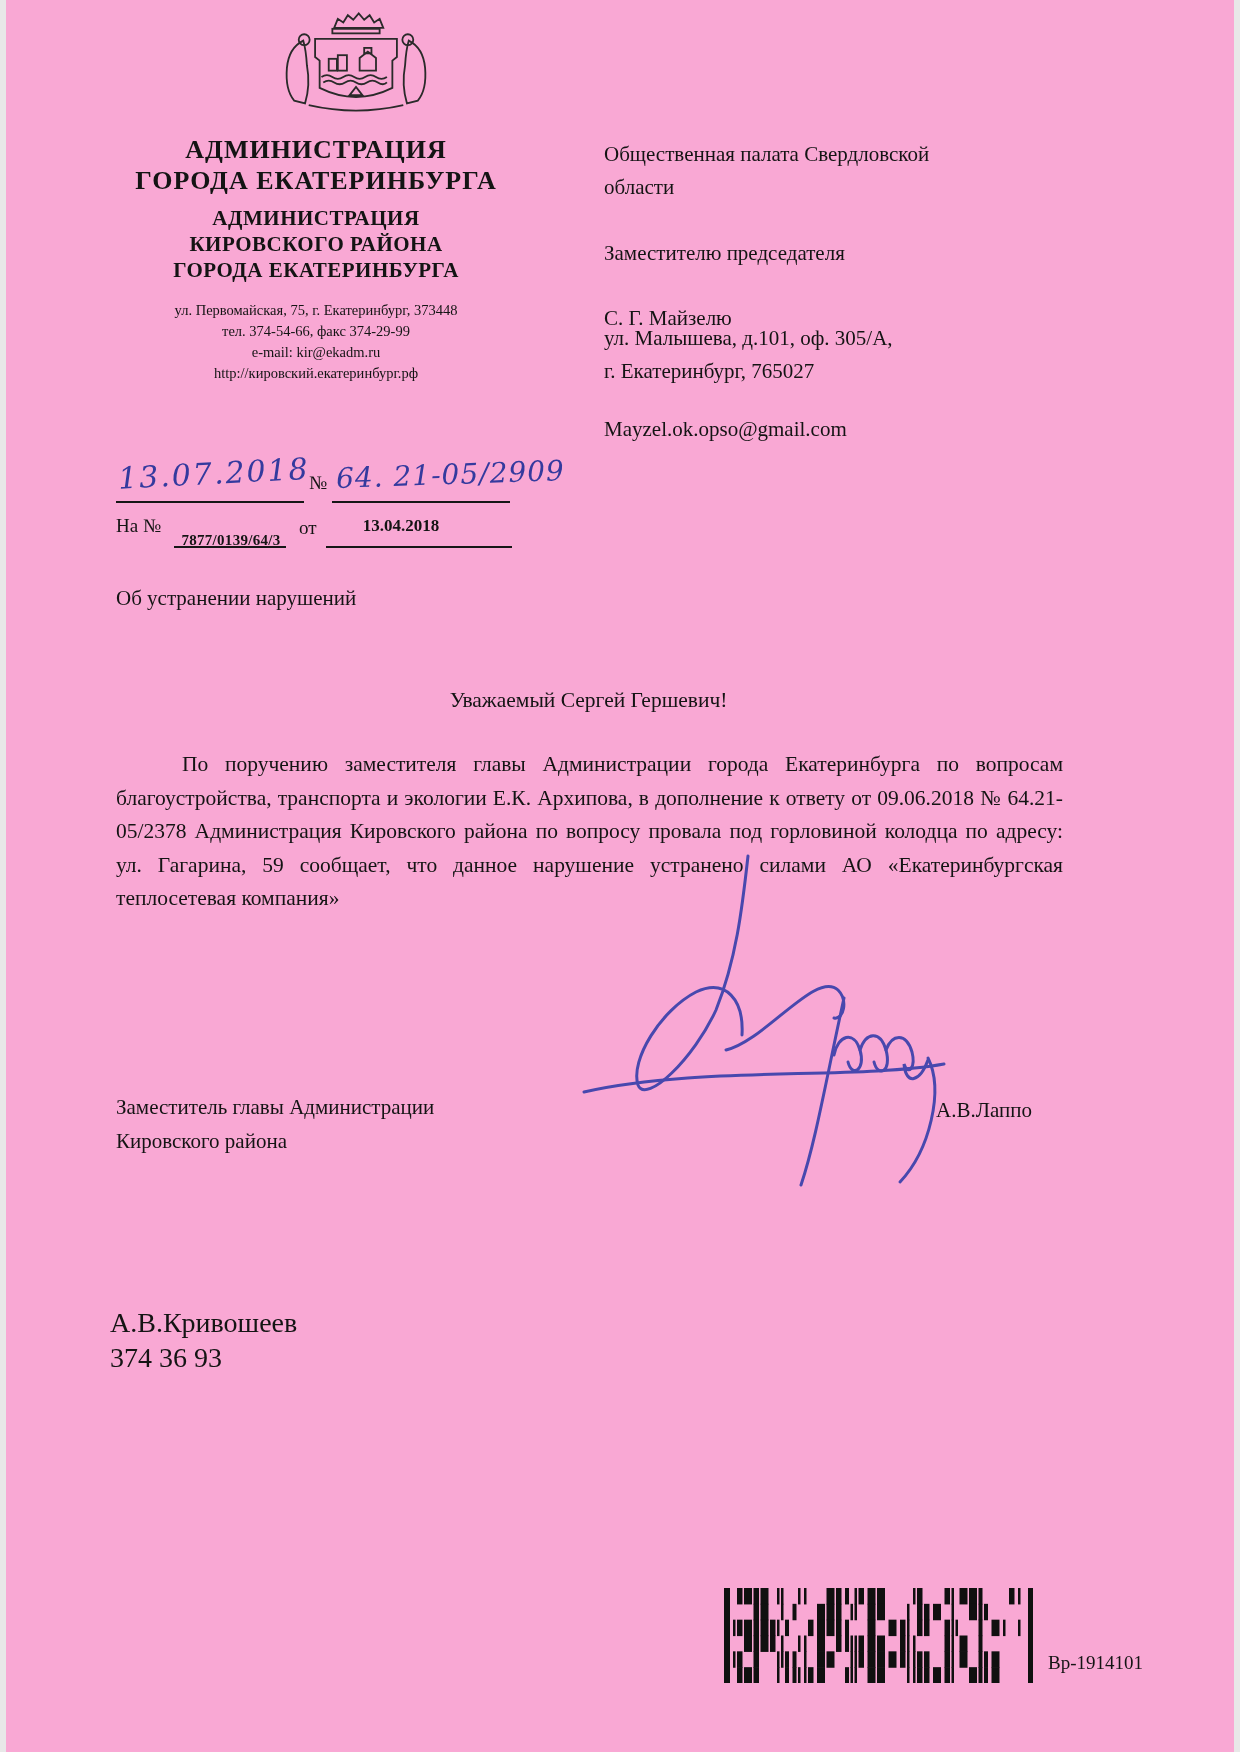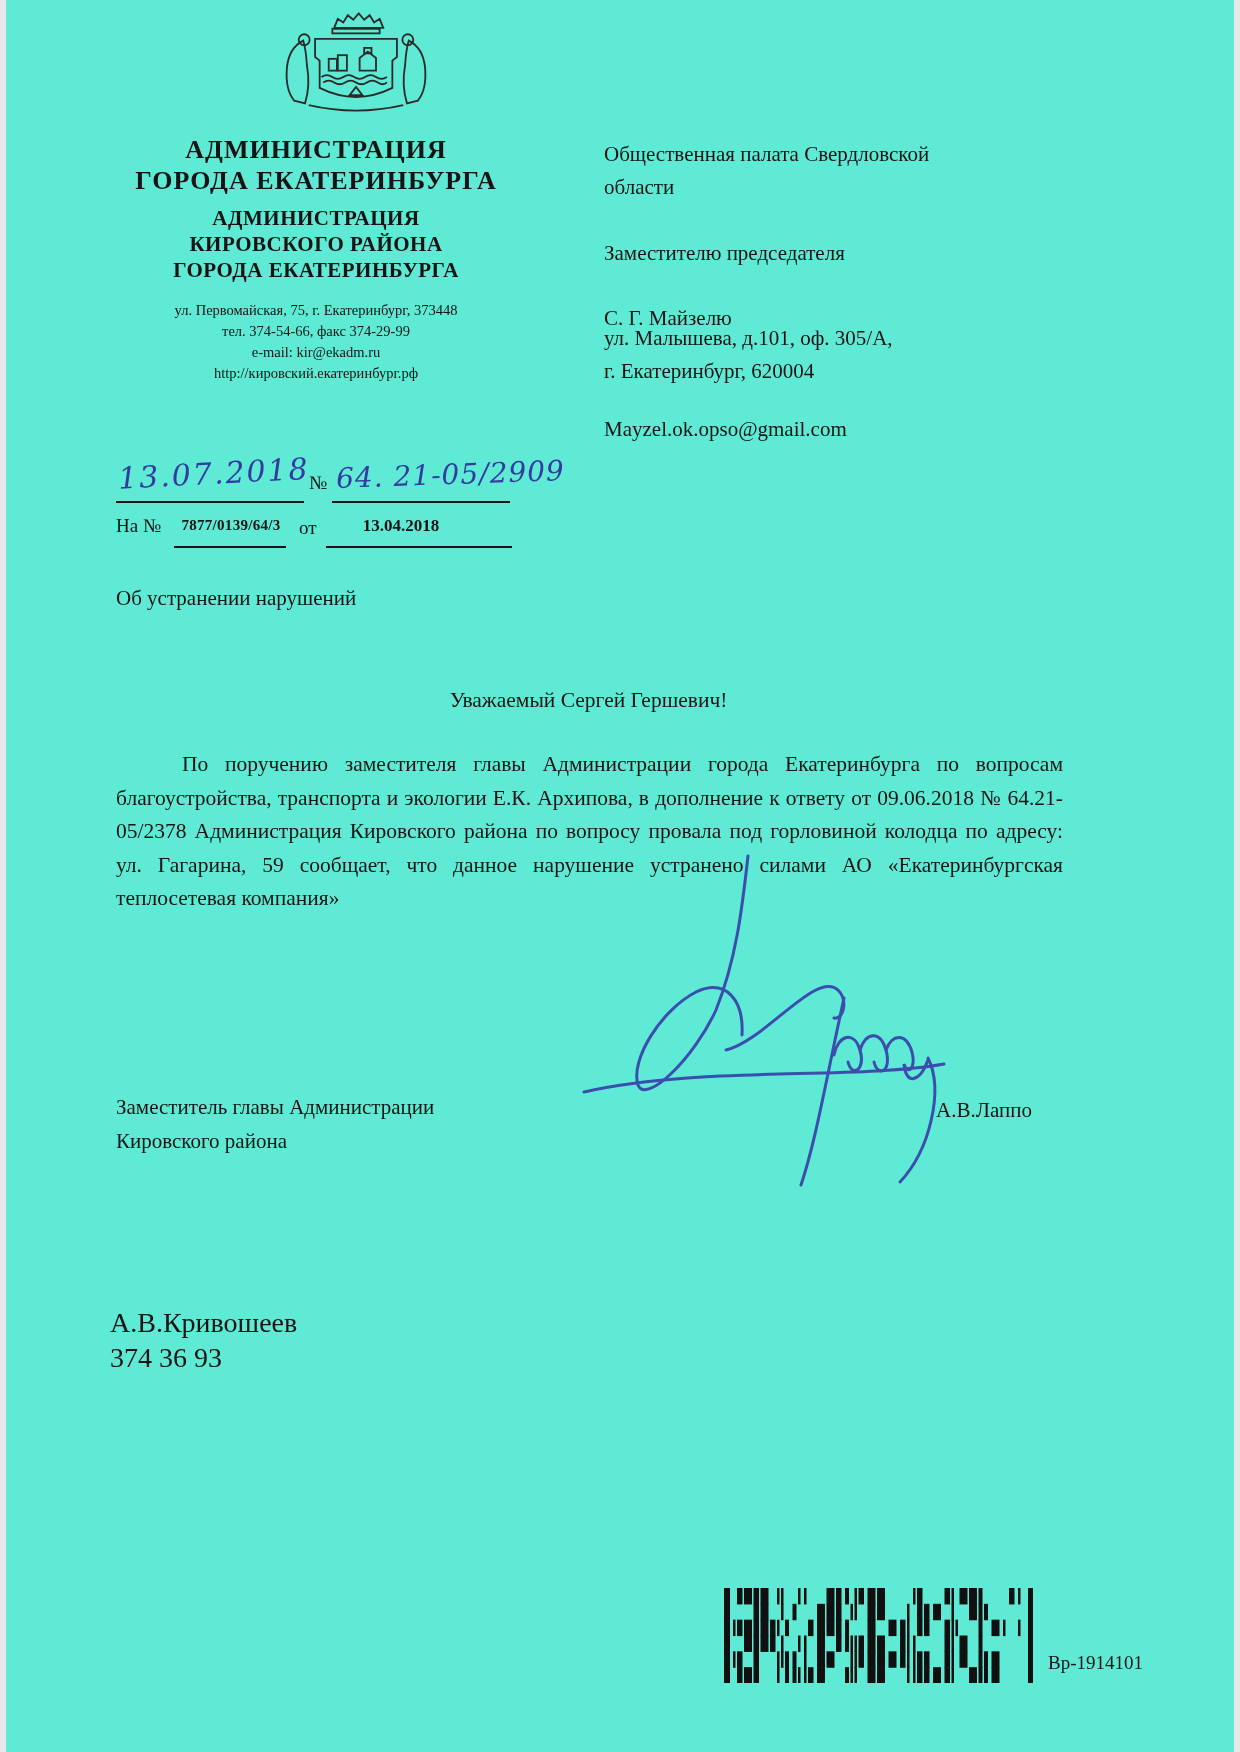--- a/index.html
+++ b/index.html
@@ -4,21 +4,21 @@
 <style>
   :root{
     --ink:#343a9e;
     --text:#141414;
   }
   html,body{margin:0;padding:0;background:#e8e8e8;}
   #page{
     position:relative;
     width:1228px;height:1752px;
     margin:0 auto;
-    background:#5eead4;
+    background:#f9a8d4;
     font-family:"Liberation Serif", serif;
     color:var(--text);
     overflow:hidden;
   }
   .abs{position:absolute;}
   .rule{position:absolute;background:#161616;height:2px;}
   .center{text-align:center;}
 
   
   .lh-block{left:95px;width:430px;text-align:center;}
@@ -109,35 +109,35 @@
     <div class="contact-line">http://кировский.екатеринбург.рф</div>
   </div>
 
   <div class="abs hw hw-date center" style="left:112px;top:456px;width:185px;">13.07.2018</div>
   <div class="rule" style="left:110px;top:501px;width:188px;"></div>
   <div class="abs ref-label" style="left:303px;top:472px;">№</div>
   <div class="abs hw hw-num" style="left:330px;top:458px;">64. 21-05/2909</div>
   <div class="rule" style="left:326px;top:501px;width:178px;"></div>
 
   <div class="abs ref-label" style="left:110px;top:515px;">На №</div>
-  <div class="abs ref-small center" style="left:170px;top:517px;width:110px;">7877/0139/64/3</div>
+  <div class="abs ref-small center" style="left:170px;top:532px;width:110px;">7877/0139/64/3</div>
   <div class="rule" style="left:168px;top:546px;width:112px;"></div>
   <div class="abs ref-label" style="left:293px;top:517px;">от</div>
   <div class="abs ref-date center" style="left:304px;top:516px;width:182px;">13.04.2018</div>
   <div class="rule" style="left:320px;top:546px;width:186px;"></div>
 
   <div class="abs subject" style="left:110px;top:586px;">Об устранении нарушений</div>
 
   <div class="abs recipient">
     <div style="top:8px;">Общественная палата Свердловской</div>
     <div style="top:41px;">области</div>
     <div style="top:107px;">Заместителю председателя</div>
     <div style="top:140px;margin-top:32px;">С. Г. Майзелю</div>
     <div style="top:192px;">ул. Малышева, д.101, оф. 305/А,</div>
-    <div style="top:225px;">г. Екатеринбург, 620004</div>
+    <div style="top:225px;">г. Екатеринбург, 765027</div>
     <div style="top:283px;">Mayzel.ok.opso@gmail.com</div>
   </div>
 
   <div class="abs salutation">Уважаемый Сергей Гершевич!</div>
 
   <div class="abs body-par">По поручению заместителя главы Администрации города Екатеринбурга по вопросам благоустройства, транспорта и экологии  Е.К. Архипова, в дополнение к ответу от 09.06.2018 № 64.21-05/2378 Администрация Кировского района по вопросу провала под горловиной колодца по адресу: ул. Гагарина, 59 сообщает, что данное нарушение устранено силами АО «Екатеринбургская теплосетевая компания»</div>
 
   <div class="abs sig-pos">
     <div>Заместитель главы Администрации</div>
     <div>Кировского района</div>

